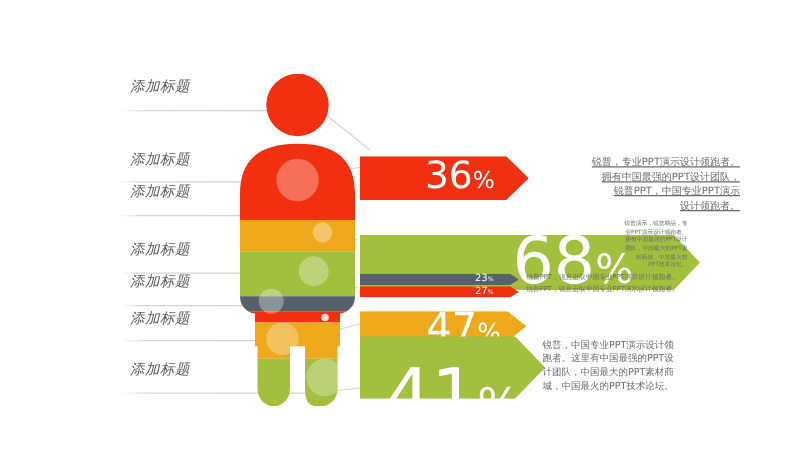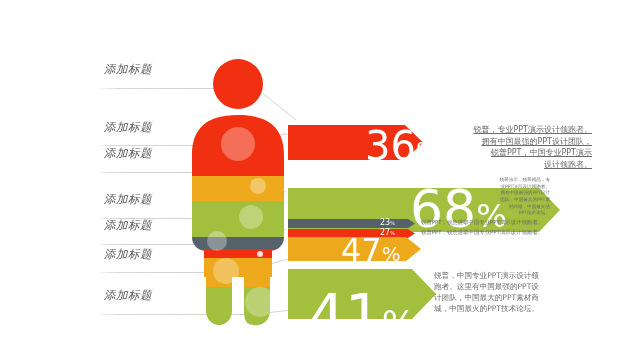--- a/index.html
+++ b/index.html
@@ -148,21 +148,21 @@
         <circle cx="40" cy="212" r="13" fill="#ffffff" opacity=".30"></circle>
         <circle cx="74" cy="243" r="15" fill="#ffffff" opacity=".28"></circle>
       </g>
     </svg>
   </div>
 
   <div class="arrowrow" style="top:125px;width:135px;height:35px;">
     <svg class="arrowbody" width="135" height="35" viewBox="0 0 135 35" preserveAspectRatio="none">
       <polygon points="0,0 117,0 135,17.5 117,35 0,35" fill="#f03010"></polygon>
     </svg>
-    <div class="pct" style="left:52px;top:1px;font-size:40px;margin-left:25px;">
+    <div class="pct" style="left:52px;top:1px;font-size:30px;">
       <span class="num">36</span><span class="sym">%</span>
     </div>
   </div>
   <div class="desc" style="left:432px;top:124px;width:160px;font-size:8px;text-align:right;text-decoration:underline;">锐普，专业PPT演示设计领跑者。
 拥有中国最强的PPT设计团队，
 锐普PPT，中国专业PPT演示
 设计领跑者。</div>
 
 
   <div class="arrowrow" style="top:188px;width:272px;height:44px;">
@@ -193,21 +193,21 @@
   <div class="arrowrow" style="top:229px;width:127px;height:9px;">
     <svg class="arrowbody" width="127" height="9" viewBox="0 0 127 9" preserveAspectRatio="none">
       <polygon points="0,0 120,0 127,4.5 120,9 0,9" fill="#f03010"></polygon>
     </svg>
     <div class="pct" style="left:92px;top:0px;font-size:8px;">
       <span class="num">27</span><span class="sym">%</span>
     </div>
   </div>
   <div class="desc" style="left:421px;top:229px;width:175px;font-size:5.4px;">锐普PPT，锐意进取中国专业PPT演示设计领跑者。</div>
 
-  <div class="arrowrow" style="top:237px;width:133px;height:24px;">
+  <div class="arrowrow" style="top:249px;width:133px;height:24px;">
     <svg class="arrowbody" width="133" height="30" viewBox="0 0 133 30" preserveAspectRatio="none">
       <polygon points="0,0 118,0 133,15 118,30 0,30" fill="#eda81b"></polygon>
     </svg>
     <div class="pct" style="left:53px;top:-3px;font-size:32px;">
       <span class="num">47</span><span class="sym">%</span>
     </div>
   </div>
 
   <div class="arrowrow" style="top:269px;width:148px;height:50px;">
     <svg class="arrowbody" width="148" height="50" viewBox="0 0 148 50" preserveAspectRatio="none">

